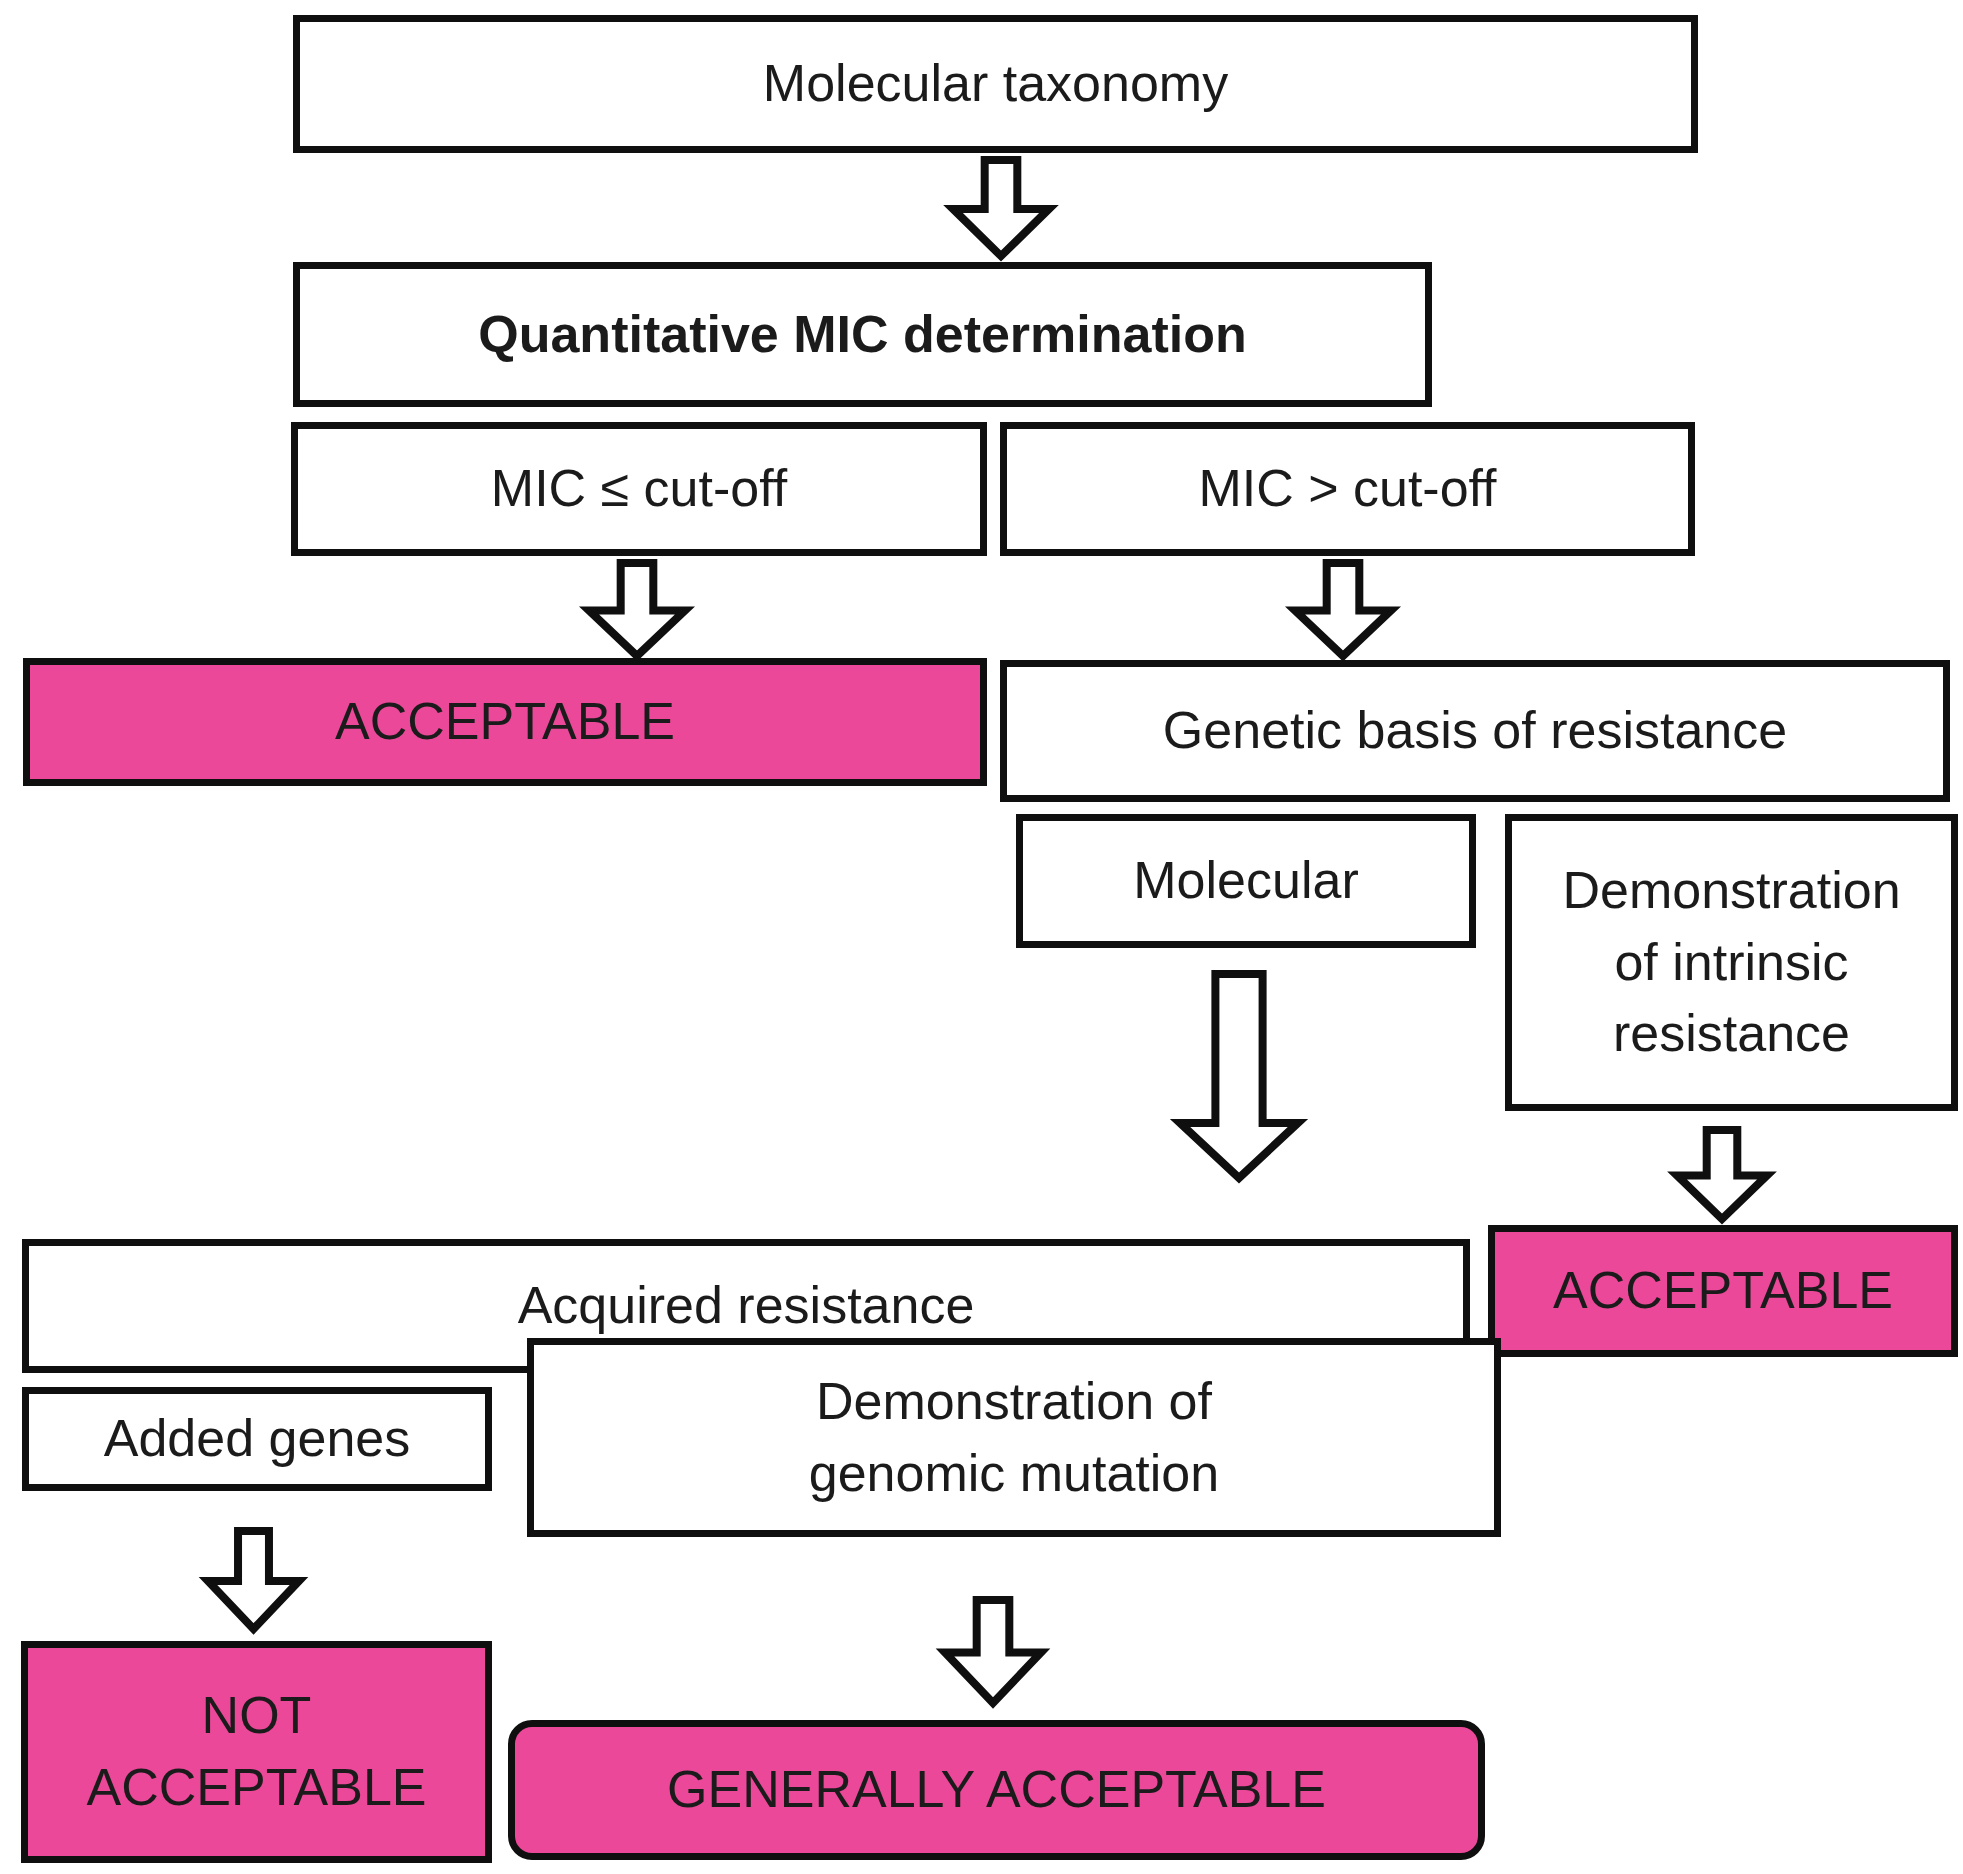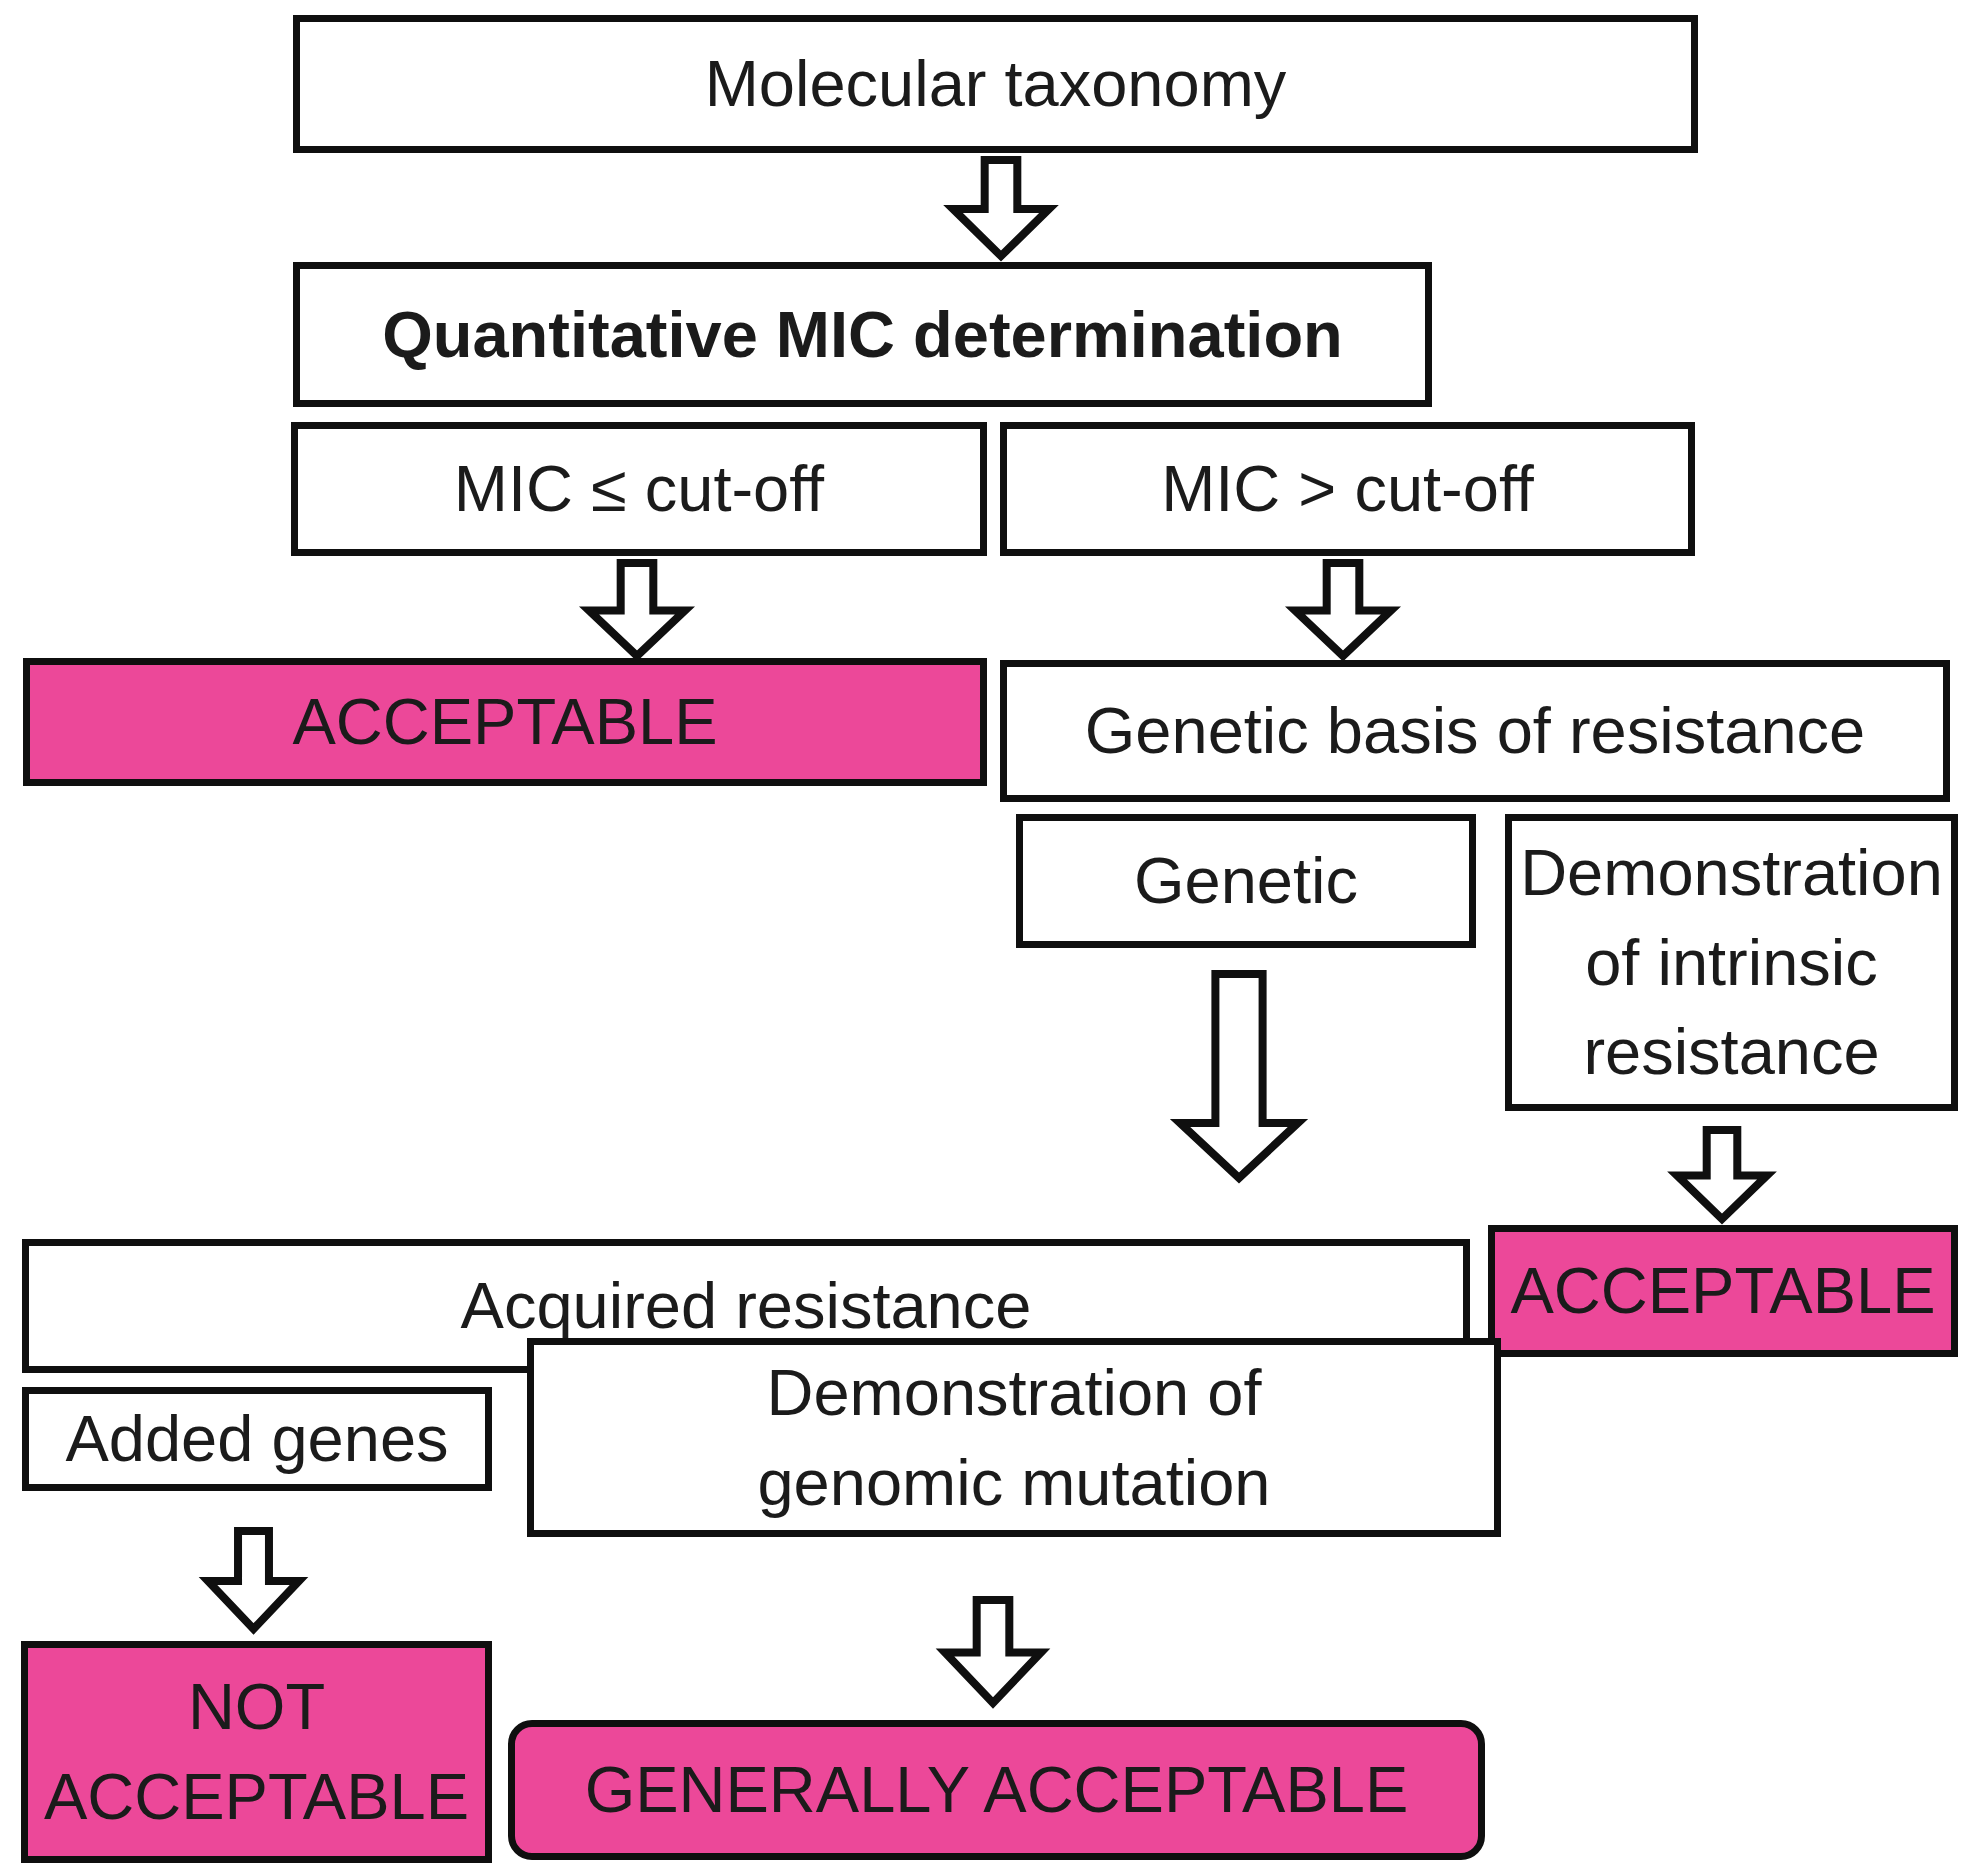--- a/index.html
+++ b/index.html
@@ -16,21 +16,21 @@
     overflow: hidden;
   }
   .node {
     position: absolute;
     box-sizing: border-box;
     border: 7.3px solid #0f0f0f;
     display: flex;
     align-items: center;
     justify-content: center;
     text-align: center;
-    font-size: 65px;
+    font-size: 52px;
     line-height: 1.38;
     color: #1b1b1b;
     letter-spacing: 0px;
     padding: 3.3px 14.7px;
   }
   .node.white { background: #ffffff; }
   .node.shaded { background: #ec4899; }
   .label { white-space: pre-line; }
   .arrow {
     position: absolute;
@@ -76,21 +76,21 @@
   </svg>
 
   <div class="node shaded" style="left:23px; top:658px; width:964px; height:128px;">
     <span class="label">ACCEPTABLE</span>
   </div>
   <div class="node white" style="left:1000px; top:660px; width:950px; height:142px;">
     <span class="label">Genetic basis of resistance</span>
   </div>
 
   <div class="node white" style="left:1016px; top:814px; width:460px; height:134px;">
-    <span class="label">Genetic</span>
+    <span class="label">Molecular</span>
   </div>
   <div class="node white" style="left:1505px; top:814px; width:453px; height:297px;">
     <span class="label">Demonstration
 of intrinsic
 resistance</span>
   </div>
 
   <svg class="arrow" style="left:1180px; top:974px; width:118px; height:204px;" viewBox="0 0 100 100" preserveAspectRatio="none">
     <polygon points="30,0 70,0 70,73 100,73 50,100 0,73 30,73"></polygon>
   </svg>

